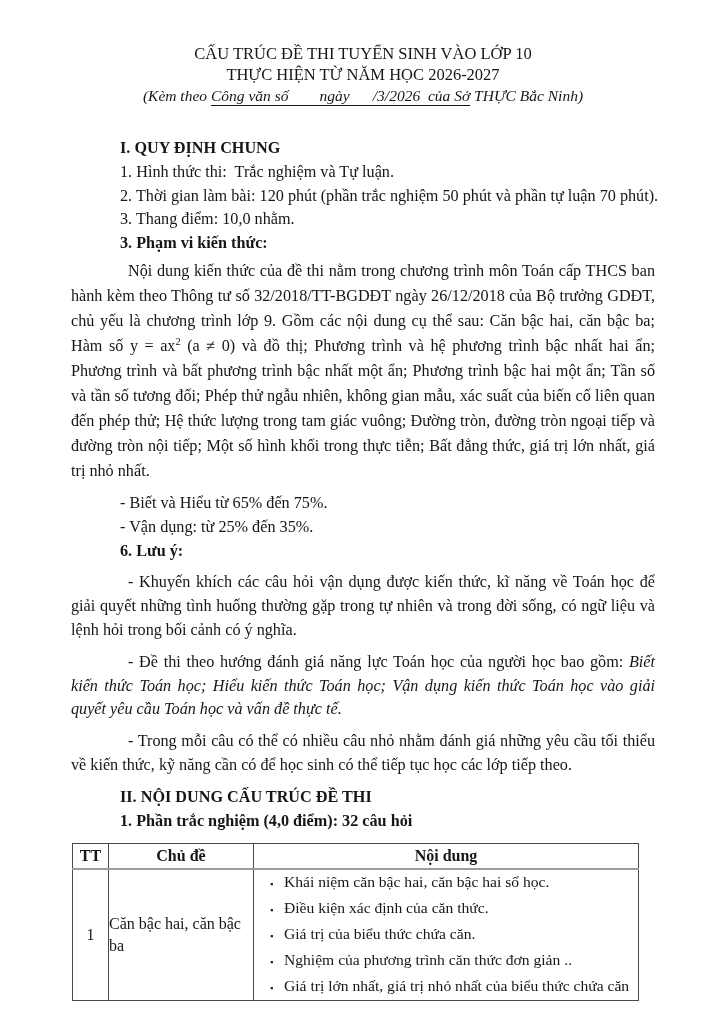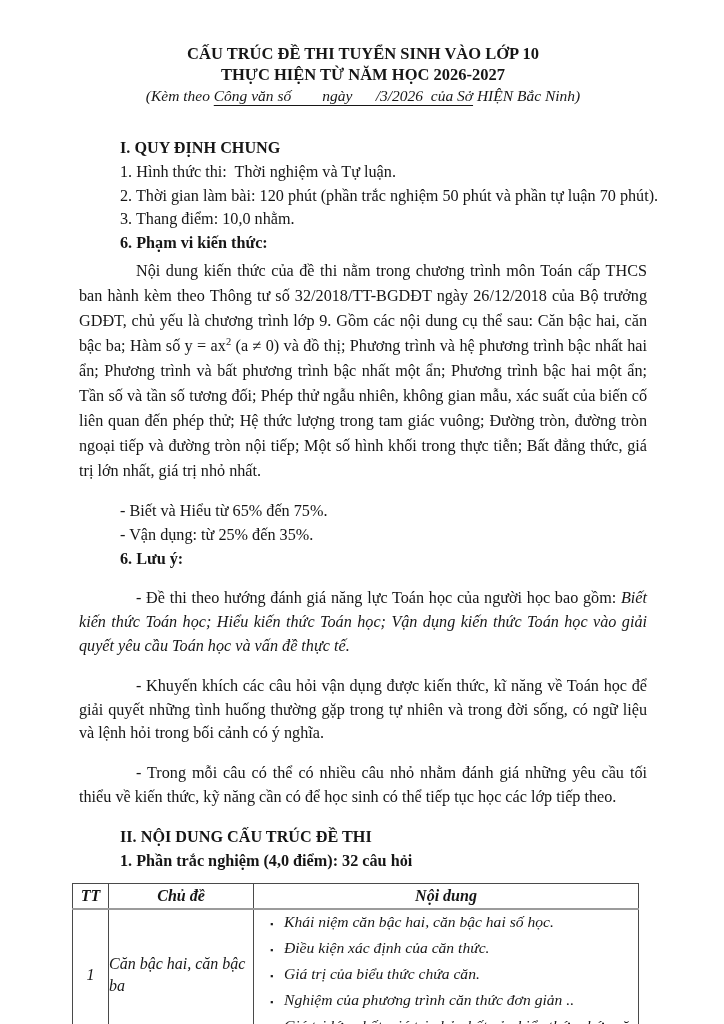--- a/index.html
+++ b/index.html
@@ -9,21 +9,21 @@
     height: 1024px;
     box-sizing: border-box;
     background: #ffffff;
     color: #161616;
     font-family: "Liberation Serif", "DejaVu Serif", serif;
     padding: 44px 61px 0 63px;
     overflow: hidden;
   }
   .title-block {
     text-align: center;
-    font-weight: bold;
+    font-weight: normal;
     font-size: 16.5px;
     line-height: 20.5px;
   }
   .subtitle {
     text-align: center;
     font-style: italic;
     font-size: 15.5px;
     line-height: 20px;
     margin-top: 1px;
     white-space: pre;
@@ -36,36 +36,35 @@
   }
   .body {
     margin-top: 31px;
     font-size: 16.2px;
     line-height: 23.8px;
   }
   .h { font-weight: bold; margin-left: 57px; }
   .item { margin-left: 57px; white-space: pre-wrap; }
   .item b { font-weight: normal; }
   .para {
-    margin: 16px;
+    margin: 8px;
     text-align: justify;
     text-indent: 57px;
   }
   .para.scope { line-height: 25px; margin-top: 3px; }
   .para sup { font-size: 10.5px; line-height: 0; vertical-align: super; }
   .para i { font-style: italic; }
   .mt5 { margin-top: 5px; }
   table.struct {
     border-collapse: collapse;
     table-layout: fixed;
     width: 566px;
     margin: 10px 0 0 9px;
     font-size: 15.6px;
     color: #161616;
-    font-style: italic;
   }
   table.struct th, table.struct td {
     border: 1px solid #4a4a4a;
     padding: 0;
   }
   table.struct thead th {
     height: 23px;
     font-weight: bold;
     text-align: center;
     vertical-align: middle;
@@ -96,44 +95,44 @@
 </head>
 <body>
 
 <div class="page">
 
   <div class="title-block">
     <div>CẤU TRÚC ĐỀ THI TUYỂN SINH VÀO LỚP 10</div>
     <div>THỰC HIỆN TỪ NĂM HỌC 2026-2027</div>
   </div>
 
-  <div class="subtitle"><span>(Kèm theo </span><span class="u">Công văn số        ngày      /3/2026  của Sở</span><span> HIỆN Bắc Ninh)</span></div>
+  <div class="subtitle"><span>(Kèm theo </span><span class="u">Công văn số        ngày      /3/2026  của Sở</span><span> THỰC Bắc Ninh)</span></div>
 
   <div class="body">
 
     <div class="h">I. QUY ĐỊNH CHUNG</div>
 
-    <div class="item"><b>1. Hình thức thi:</b><span>  Thời nghiệm và Tự luận.</span></div>
+    <div class="item"><b>1. Hình thức thi:</b><span>  Trắc nghiệm và Tự luận.</span></div>
 
     <div class="item"><b>2. Thời gian làm bài:</b><span> 120 phút (phần trắc nghiệm 50 phút và phần tự luận 70 phút).</span></div>
 
     <div class="item"><b>3. Thang điểm:</b><span> 10,0 nhằm.</span></div>
 
-    <div class="h">6. Phạm vi kiến thức:</div>
+    <div class="h">3. Phạm vi kiến thức:</div>
 
     <p class="para scope"><span>Nội dung kiến thức của đề thi nằm trong chương trình môn Toán cấp THCS ban hành kèm theo Thông tư số 32/2018/TT-BGDĐT ngày 26/12/2018 của Bộ trưởng GDĐT, chủ yếu là chương trình lớp 9. Gồm các nội dung cụ thể sau: Căn bậc hai, căn bậc ba; Hàm số y = ax</span><sup>2</sup><span> (a ≠ 0) và đồ thị; Phương trình và hệ phương trình bậc nhất hai ẩn; Phương trình và bất phương trình bậc nhất một ẩn; Phương trình bậc hai một ẩn; Tần số và tần số tương đối; Phép thử ngẫu nhiên, không gian mẫu, xác suất của biến cố liên quan đến phép thử; Hệ thức lượng trong tam giác vuông; Đường tròn, đường tròn ngoại tiếp và đường tròn nội tiếp; Một số hình khối trong thực tiễn; Bất đẳng thức, giá trị lớn nhất, giá trị nhỏ nhất.</span></p>
 
     <div class="item">- Biết và Hiểu từ 65% đến 75%.</div>
     <div class="item">- Vận dụng: từ 25% đến 35%.</div>
 
     <div class="h">6. Lưu ý:</div>
 
+    <p class="para">- Khuyến khích các câu hỏi vận dụng được kiến thức, kĩ năng về Toán học để giải quyết những tình huống thường gặp trong tự nhiên và trong đời sống, có ngữ liệu và lệnh hỏi trong bối cảnh có ý nghĩa.</p>
+
     <p class="para"><span>- Đề thi theo hướng đánh giá năng lực Toán học của người học bao gồm: </span><i>Biết kiến thức Toán học; Hiểu kiến thức Toán học; Vận dụng kiến thức Toán học vào giải quyết yêu cầu Toán học và vấn đề thực tế.</i></p>
-
-    <p class="para">- Khuyến khích các câu hỏi vận dụng được kiến thức, kĩ năng về Toán học để giải quyết những tình huống thường gặp trong tự nhiên và trong đời sống, có ngữ liệu và lệnh hỏi trong bối cảnh có ý nghĩa.</p>
 
     <p class="para">- Trong mỗi câu có thể có nhiều câu nhỏ nhằm đánh giá những yêu cầu tối thiểu về kiến thức, kỹ năng cần có để học sinh có thể tiếp tục học các lớp tiếp theo.</p>
 
     <div class="h">II. NỘI DUNG CẤU TRÚC ĐỀ THI</div>
     <div class="h">1. Phần trắc nghiệm (4,0 điểm): 32 câu hỏi</div>
 
     <table class="struct">
       <colgroup>
         <col class="c-tt">
           <col class="c-topic">

